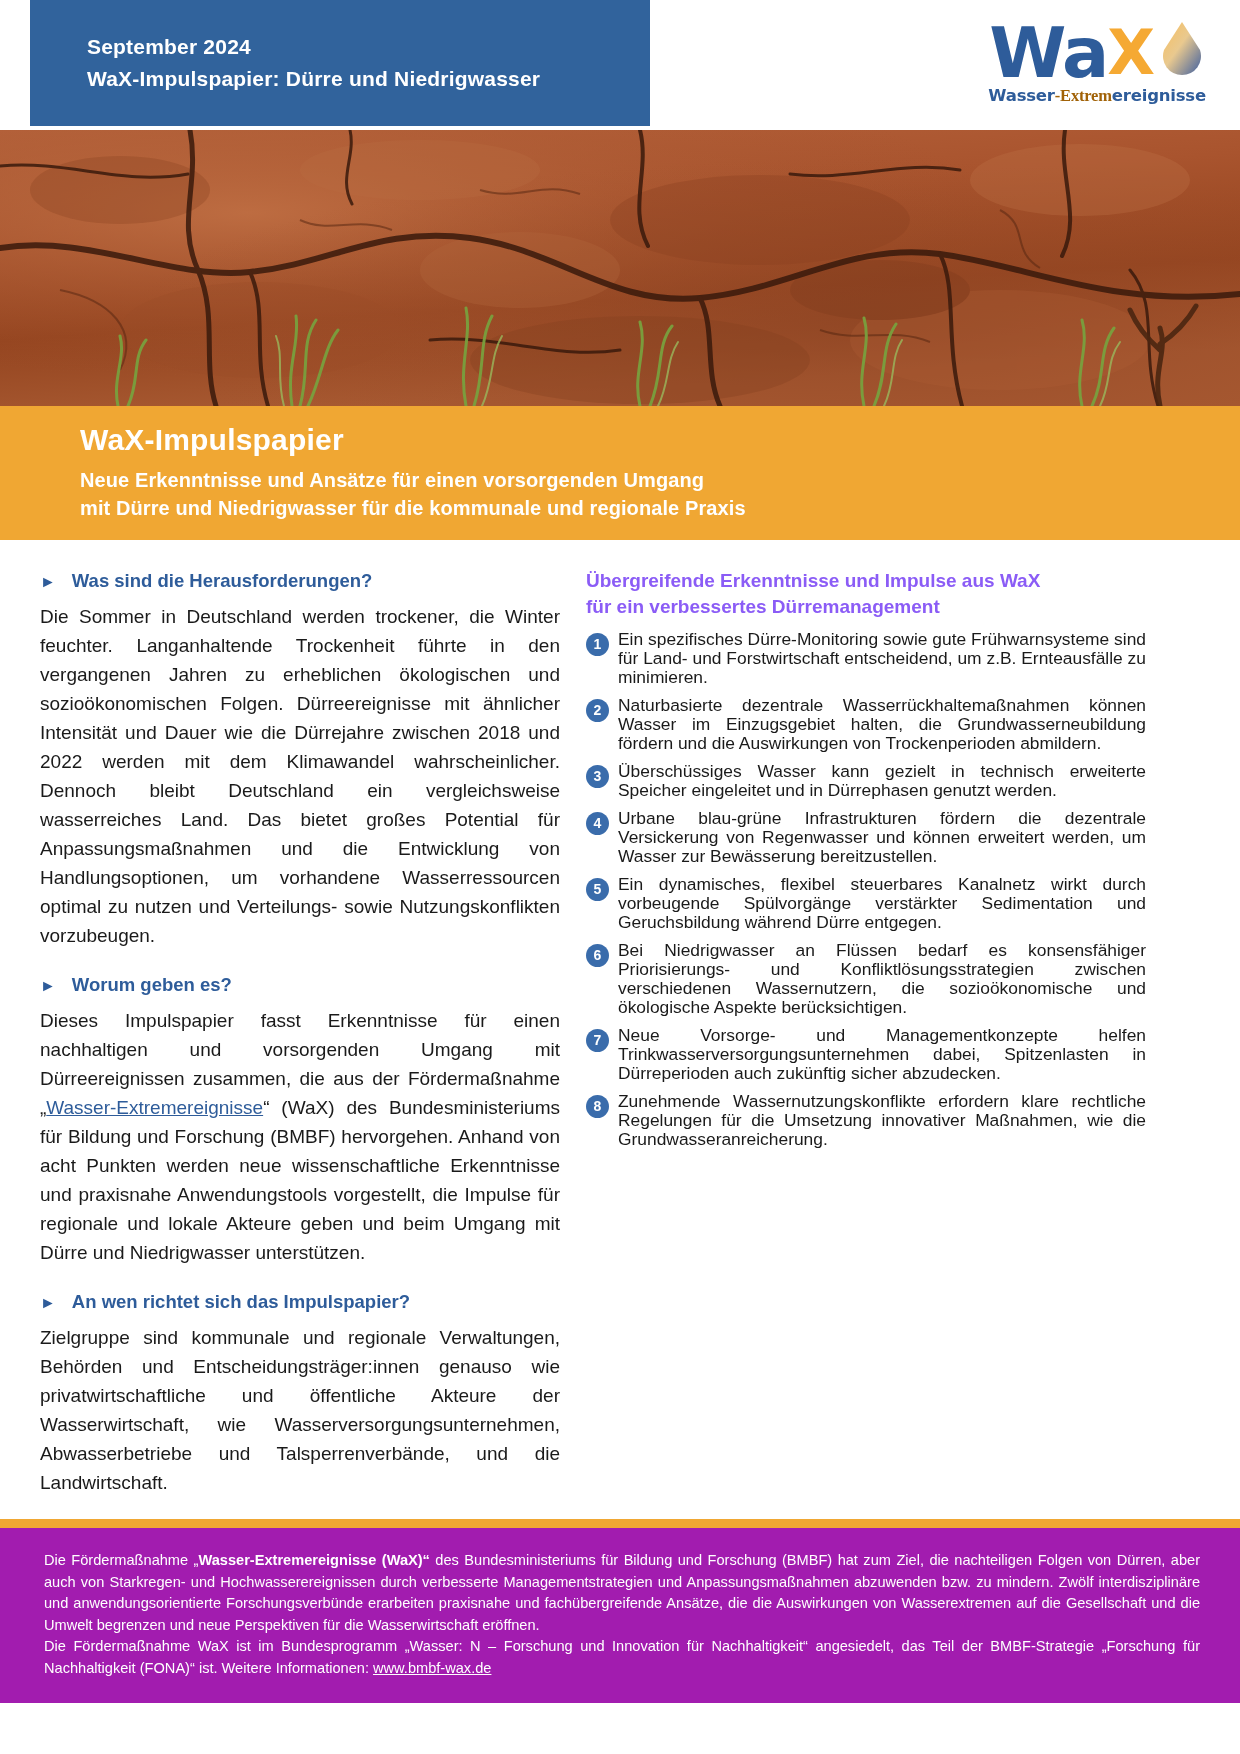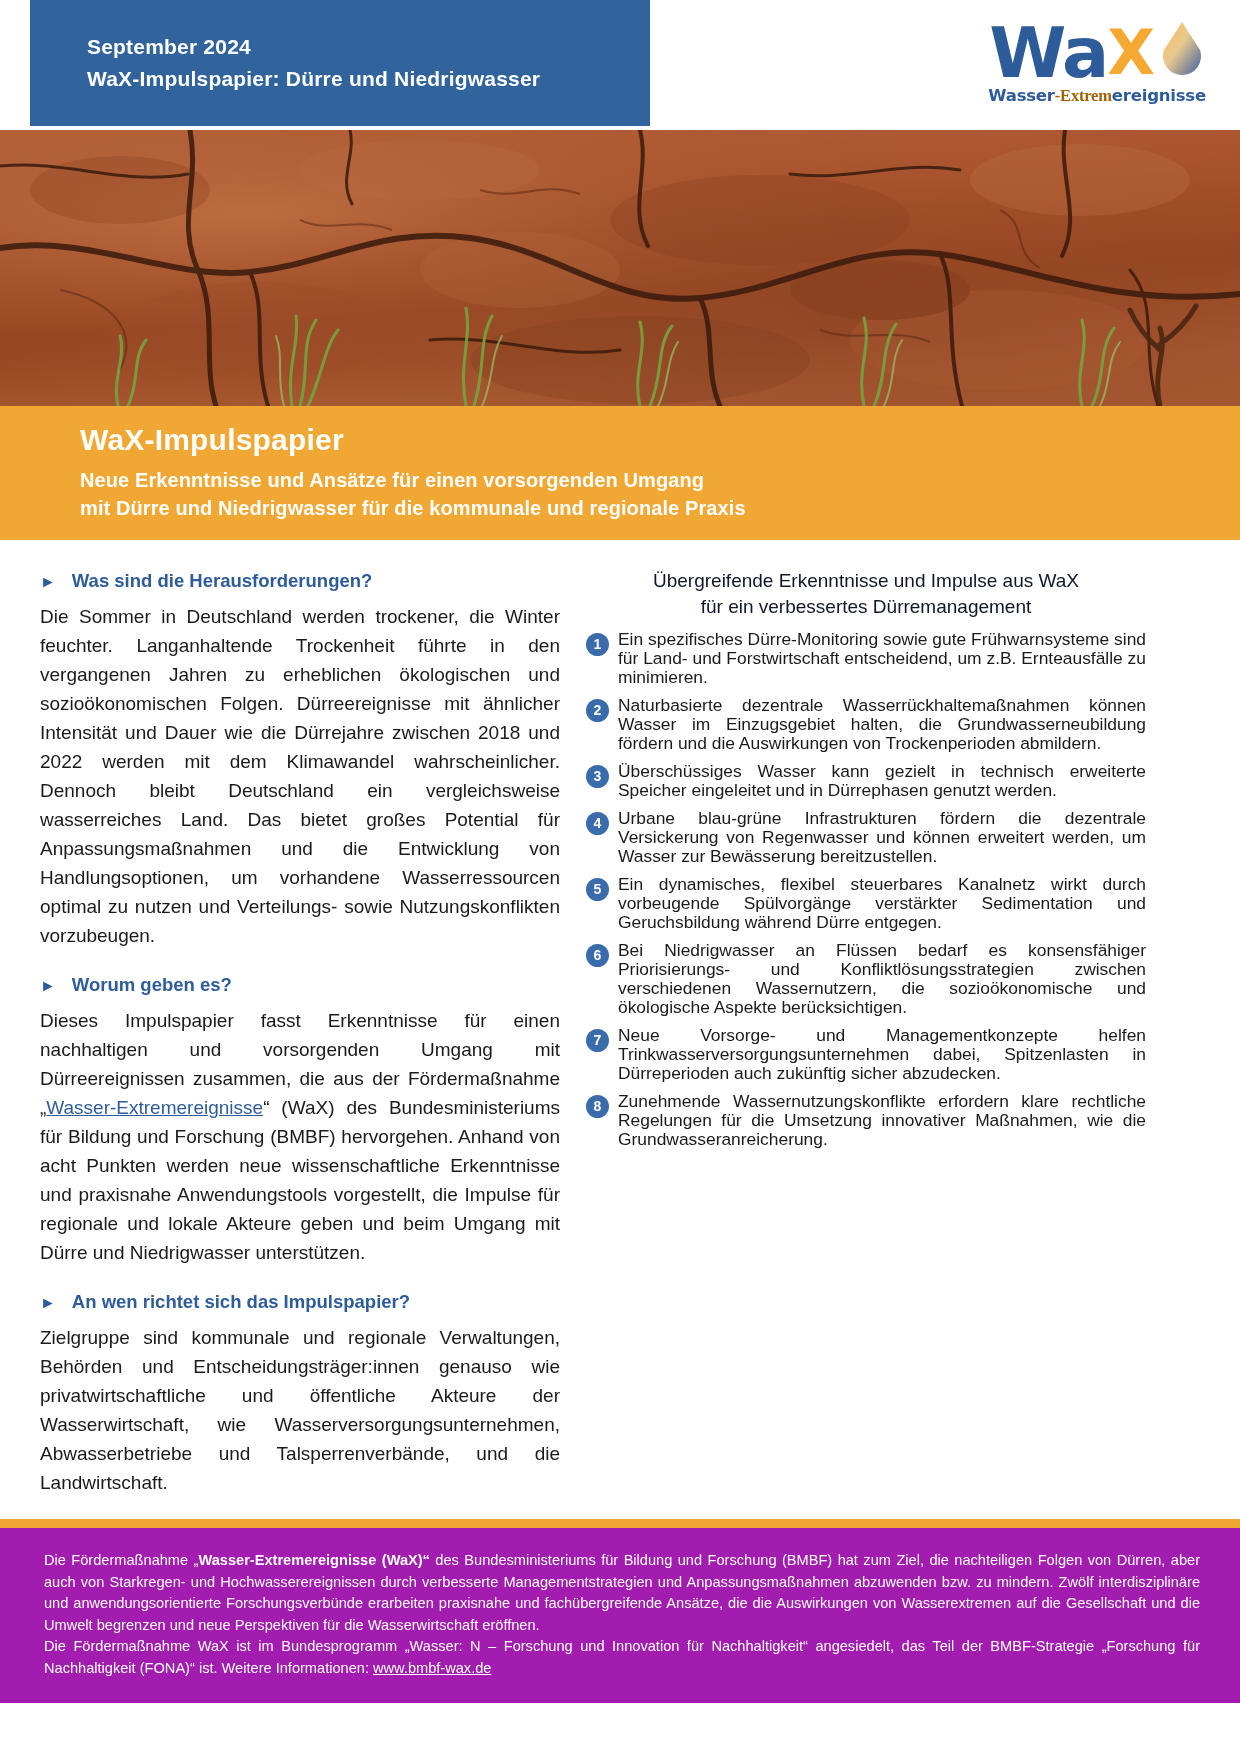--- a/index.html
+++ b/index.html
@@ -165,26 +165,25 @@
     color: #1a1a1a;
     text-align: justify;
     font-family: "Liberation Sans", sans-serif;
   }
   a.inline-link {
     color: #2e5c9a;
     text-decoration: underline;
   }
 
   .right-head {
-    color: #0f172a;
+    color: #8b5cf6;
     font-size: 19px;
-    font-weight: normal;
+    font-weight: bold;
     line-height: 26px;
     margin-bottom: 10px;
-    text-align: center;
   }
 
   .num-list { list-style: none; }
   .num-item {
     display: flex;
     gap: 9px;
     margin-bottom: 9px;
   }
   .badge {
     flex: 0 0 auto;

